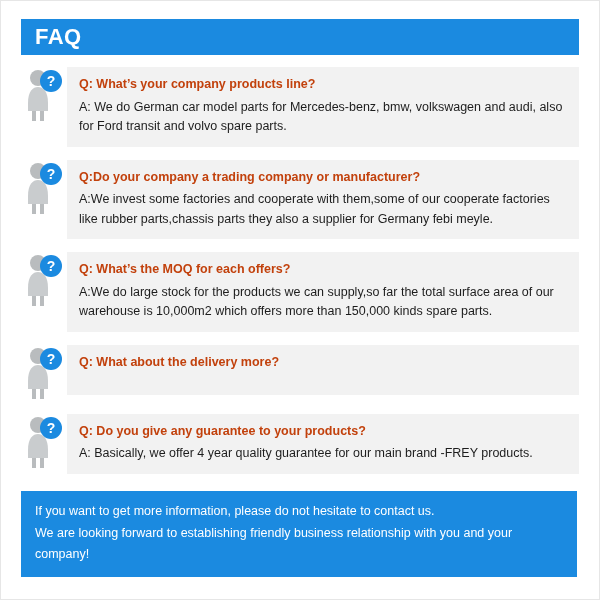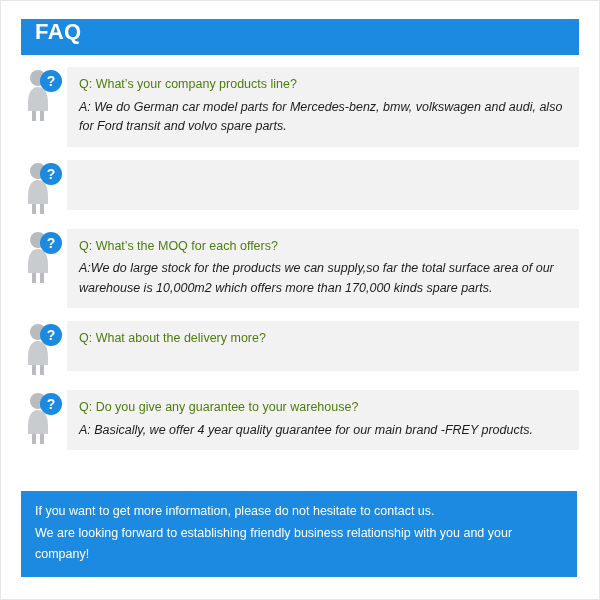--- a/index.html
+++ b/index.html
@@ -19,21 +19,21 @@
     width: 600px;
     height: 600px;
     box-sizing: border-box;
     padding: 18px 20px 0 20px;
     border: 1px solid #e6e6e6;
   }
   .faq-header {
     background: #1b8ae0;
     height: 36px;
     display: flex;
-    align-items: flex-start;
+    align-items: center;
     padding-left: 14px;
     box-sizing: border-box;
   }
   .faq-header .title {
     color: #ffffff;
     font-size: 22px;
     font-weight: bold;
     letter-spacing: 0.5px;
   }
   .faq-list {
@@ -55,33 +55,32 @@
     display: block;
   }
   .qa-block {
     flex: 1;
     background: #f2f2f2;
     padding: 8px 12px 10px 12px;
     box-sizing: border-box;
     min-height: 50px;
   }
   .qa-question {
-    color: #4d7c0f;
+    color: #c2410c;
     font-size: 12.5px;
-    font-weight: normal;
+    font-weight: bold;
     line-height: 1.5;
     margin: 0 0 4px 0;
   }
   .qa-answer {
     color: #1d1d1d;
     font-size: 12.5px;
     line-height: 1.55;
     margin: 0;
     white-space: pre-line;
-    font-style: italic;
   }
   .footer {
     position: absolute;
     left: 20px;
     right: 22px;
     bottom: 22px;
     background: #1b8ae0;
     color: #ffffff;
     font-size: 12.5px;
     line-height: 1.7;
@@ -121,36 +120,38 @@
       <div class="avatar">
         <svg width="44" height="56" viewBox="0 0 44 56" xmlns="http://www.w3.org/2000/svg">
           <ellipse cx="17" cy="11" rx="8" ry="8" fill="#b9bcbe"></ellipse>
           <path d="M7 36 C7 24 12 20 17 20 C22 20 27 24 27 36 L27 44 L7 44 Z" fill="#c9ccce"></path>
           <path d="M13 44 L13 54 M21 44 L21 54" stroke="#b9bcbe" stroke-width="4" fill="none"></path>
           <circle cx="30" cy="14" r="11" fill="#1b8ae0"></circle>
           <text x="30" y="19" font-family="Liberation Sans, sans-serif" font-size="14" font-weight="bold" fill="#ffffff" text-anchor="middle">?</text>
         </svg>
       </div>
       <div class="qa-block">
+        <p class="qa-question">Q:Do your company a trading company or manufacturer?</p>
+        <p class="qa-answer">A:We invest some factories and cooperate with them,some of our cooperate factories like rubber parts,chassis parts they also a supplier for Germany febi meyle.</p>
       </div>
     </div>
 
     <div class="faq-item">
       <div class="avatar">
         <svg width="44" height="56" viewBox="0 0 44 56" xmlns="http://www.w3.org/2000/svg">
           <ellipse cx="17" cy="11" rx="8" ry="8" fill="#b9bcbe"></ellipse>
           <path d="M7 36 C7 24 12 20 17 20 C22 20 27 24 27 36 L27 44 L7 44 Z" fill="#c9ccce"></path>
           <path d="M13 44 L13 54 M21 44 L21 54" stroke="#b9bcbe" stroke-width="4" fill="none"></path>
           <circle cx="30" cy="14" r="11" fill="#1b8ae0"></circle>
           <text x="30" y="19" font-family="Liberation Sans, sans-serif" font-size="14" font-weight="bold" fill="#ffffff" text-anchor="middle">?</text>
         </svg>
       </div>
       <div class="qa-block">
         <p class="qa-question">Q: What’s the MOQ for each offers?</p>
-        <p class="qa-answer"> A:We do large stock for the products we can supply,so far the total surface area of our warehouse is 10,000m2 which offers more than 170,000 kinds spare parts.</p>
+        <p class="qa-answer"> A:We do large stock for the products we can supply,so far the total surface area of our warehouse is 10,000m2 which offers more than 150,000 kinds spare parts.</p>
       </div>
     </div>
 
     <div class="faq-item">
       <div class="avatar">
         <svg width="44" height="56" viewBox="0 0 44 56" xmlns="http://www.w3.org/2000/svg">
           <ellipse cx="17" cy="11" rx="8" ry="8" fill="#b9bcbe"></ellipse>
           <path d="M7 36 C7 24 12 20 17 20 C22 20 27 24 27 36 L27 44 L7 44 Z" fill="#c9ccce"></path>
           <path d="M13 44 L13 54 M21 44 L21 54" stroke="#b9bcbe" stroke-width="4" fill="none"></path>
           <circle cx="30" cy="14" r="11" fill="#1b8ae0"></circle>
@@ -166,21 +167,21 @@
       <div class="avatar">
         <svg width="44" height="56" viewBox="0 0 44 56" xmlns="http://www.w3.org/2000/svg">
           <ellipse cx="17" cy="11" rx="8" ry="8" fill="#b9bcbe"></ellipse>
           <path d="M7 36 C7 24 12 20 17 20 C22 20 27 24 27 36 L27 44 L7 44 Z" fill="#c9ccce"></path>
           <path d="M13 44 L13 54 M21 44 L21 54" stroke="#b9bcbe" stroke-width="4" fill="none"></path>
           <circle cx="30" cy="14" r="11" fill="#1b8ae0"></circle>
           <text x="30" y="19" font-family="Liberation Sans, sans-serif" font-size="14" font-weight="bold" fill="#ffffff" text-anchor="middle">?</text>
         </svg>
       </div>
       <div class="qa-block">
-        <p class="qa-question">Q: Do you give any guarantee to your warehouse?</p>
+        <p class="qa-question">Q: Do you give any guarantee to your products?</p>
         <p class="qa-answer">A: Basically, we offer 4 year quality guarantee for our main brand -FREY products.</p>
       </div>
     </div>
 
   </div>
 
   <div class="footer">If you want to get more information, please do not hesitate to contact us.
 We are looking forward to establishing friendly business relationship with you and your company!</div>
 
 </div>

